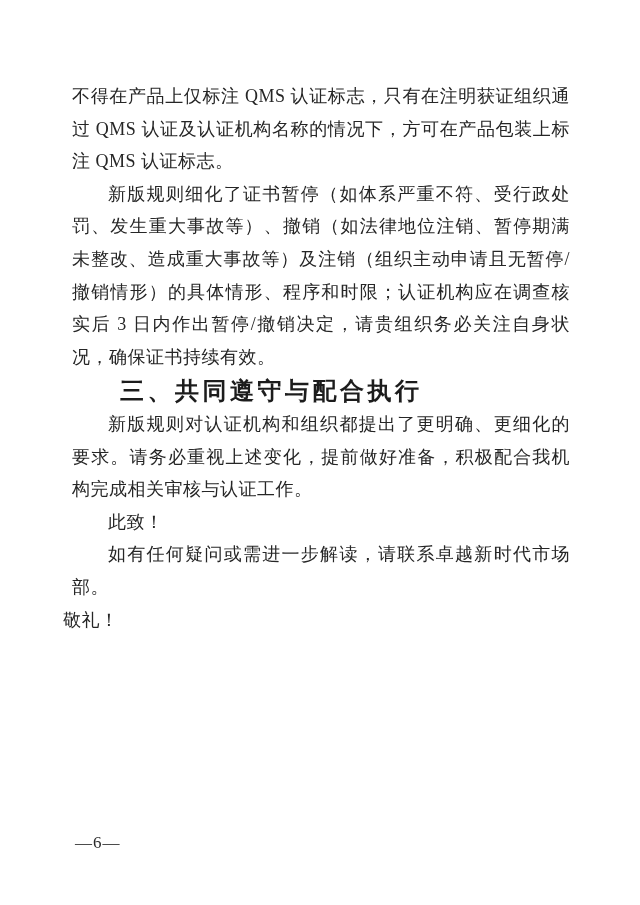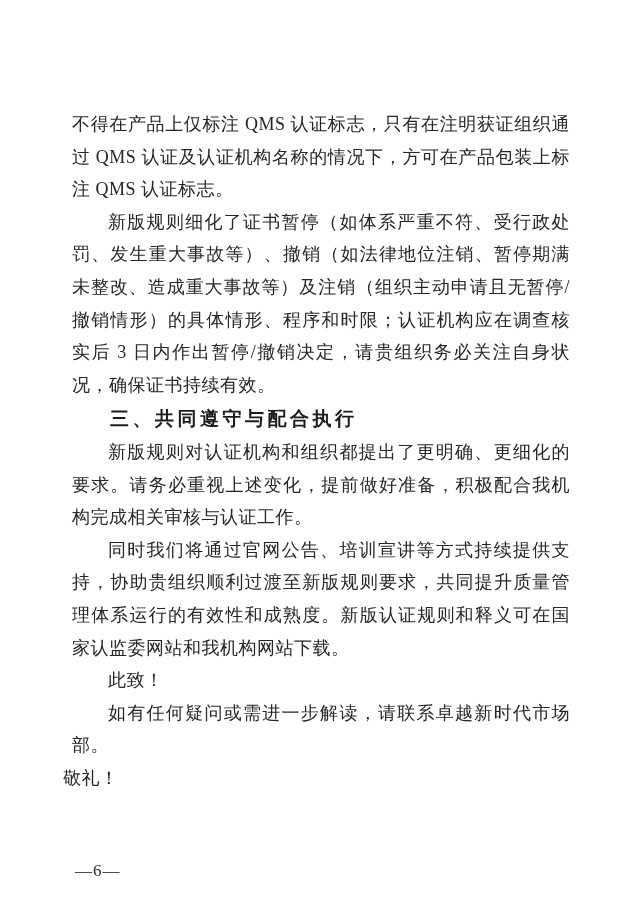--- a/index.html
+++ b/index.html
@@ -7,38 +7,37 @@
   body {
     width: 640px; height: 905px;
     font-family: "Liberation Serif", "DejaVu Serif", serif;
     color: #262626;
     overflow: hidden;
   }
   .page {
     position: relative;
     width: 640px; height: 736px;
     background: #ffffff;
-    margin-top: 28px;
   }
   .content {
     position: absolute;
     left: 72px; top: 80px;
     width: 498px;
     font-size: 18px;
     line-height: 32.6px;
     text-align: justify;
     text-justify: inter-ideograph;
     letter-spacing: 0.5px;
   }
   p.body { margin: 0; }
   p.indent { text-indent: 2em; }
   h2.section-heading {
     font-family: "Liberation Sans", "DejaVu Sans", sans-serif;
     font-weight: bold;
-    font-size: 19px;
+    font-size: 24px;
     line-height: 32.6px;
     letter-spacing: 3.5px;
     text-indent: 2em;
     color: #1c1c1c;
     margin: 2px 0 0 0;
   }
   p.outdent {
     margin-left: -9px;
     text-indent: 0;
   }
@@ -52,19 +51,18 @@
 </style>
 </head>
 <body>
 
 <div class="page">
   <div class="content">
     <p class="body">不得在产品上仅标注 QMS 认证标志，只有在注明获证组织通过 QMS 认证及认证机构名称的情况下，方可在产品包装上标注 QMS 认证标志。</p>
     <p class="body indent">新版规则细化了证书暂停（如体系严重不符、受行政处罚、发生重大事故等）、撤销（如法律地位注销、暂停期满未整改、造成重大事故等）及注销（组织主动申请且无暂停/撤销情形）的具体情形、程序和时限；认证机构应在调查核实后 3 日内作出暂停/撤销决定，请贵组织务必关注自身状况，确保证书持续有效。</p>
     <h2 class="section-heading">三、共同遵守与配合执行</h2>
     <p class="body indent">新版规则对认证机构和组织都提出了更明确、更细化的要求。请务必重视上述变化，提前做好准备，积极配合我机构完成相关审核与认证工作。</p>
-    <p class="body indent">同时我们将通过官网公告、培训宣讲等方式持续提供支持，协助贵组织顺利过渡至新版规则要求，共同提升质量管理体系运行的有效性和成熟度。新版认证规则和释义可在国家认监委网站和我机构网站下载。</p>
     <p class="body indent">此致！</p>
     <p class="body indent">如有任何疑问或需进一步解读，请联系卓越新时代市场部。</p>
     <p class="body outdent">敬礼！</p>
   </div>
   <div class="footer-pagenum">—6—</div>
 </div>
 
 </body></html>

